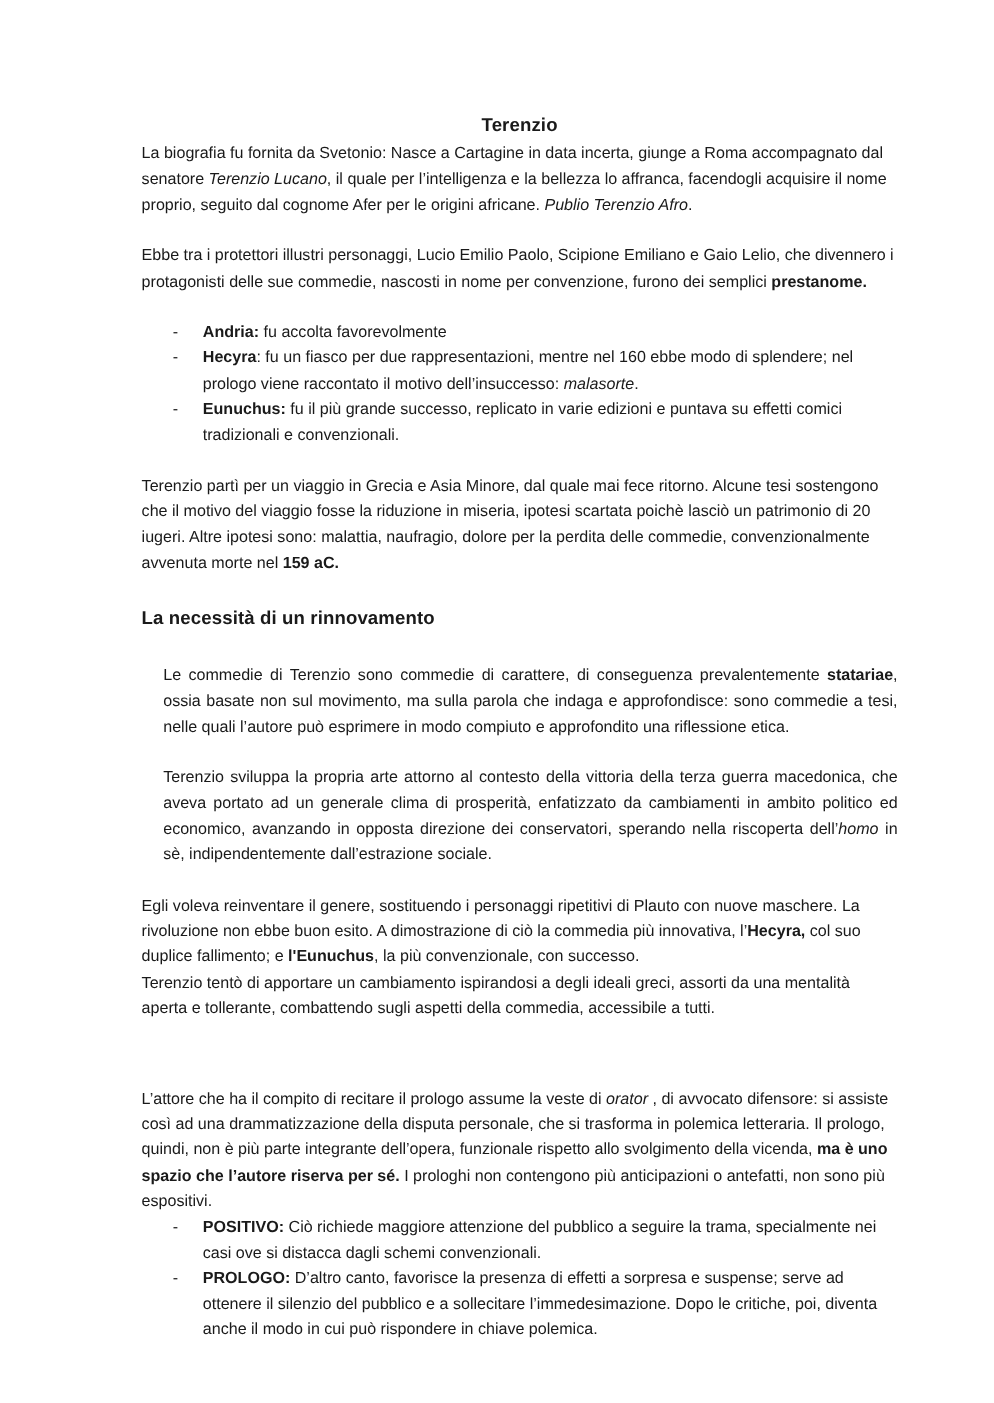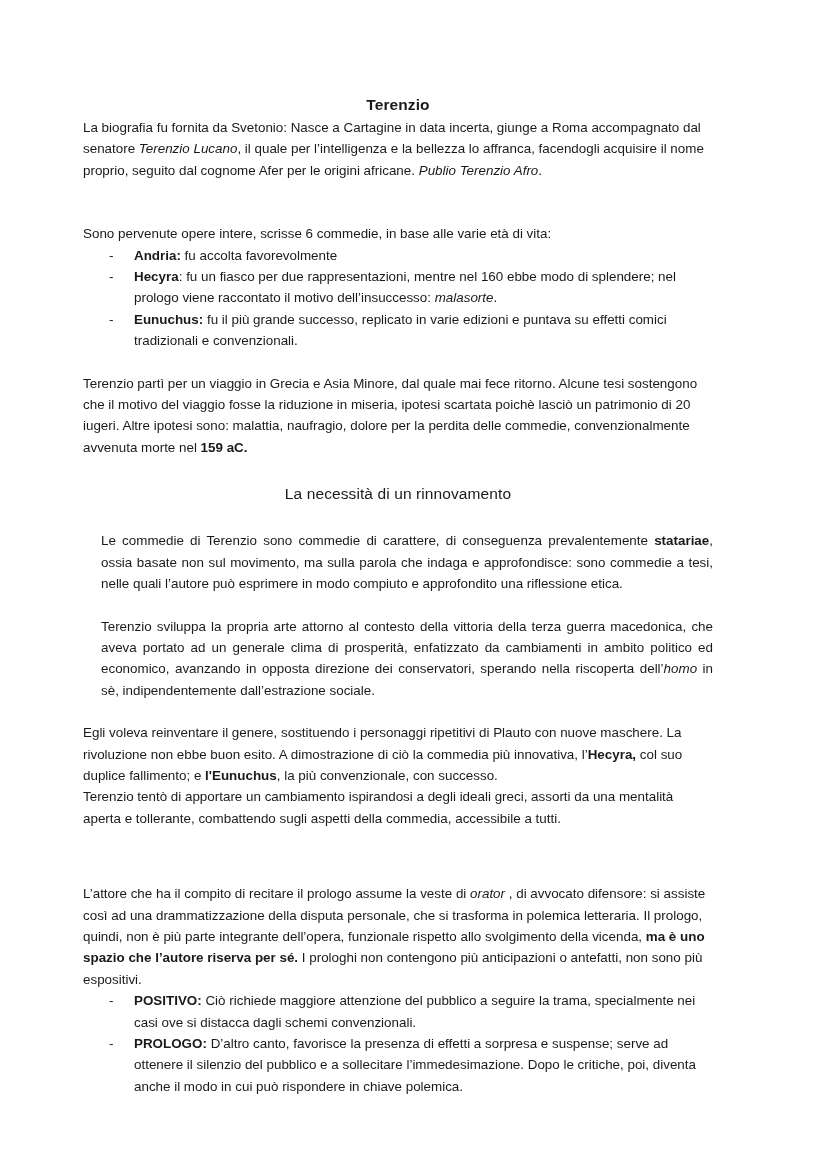--- a/index.html
+++ b/index.html
@@ -14,39 +14,39 @@
     color: #1a1a1a;
     -webkit-font-smoothing: antialiased;
   }
 
   .page {
     position: relative;
     width: 828px;
     height: 1169px;
     background: #ffffff;
     box-sizing: border-box;
-    padding: 96px 99px 0 83px;
+    padding: 96px 99px 0 118px;
   }
 
   .doc-body {
     width: 630px;
   }
 
   h1.doc-title {
     font-size: 15.5px;
     font-weight: bold;
     text-align: center;
     margin: 0 0 3px 0;
     letter-spacing: 0.1px;
   }
 
   h2.section-heading {
     font-size: 15.5px;
-    font-weight: normal;
-    text-align: center;
+    font-weight: bold;
+    text-align: left;
     margin: 0;
     letter-spacing: 0.1px;
   }
 
   p.para {
     font-size: 13.4px;
     line-height: 21.4px;
     margin: 0;
     text-align: left;
   }
@@ -87,24 +87,24 @@
 
 <div class="page">
   <div class="doc-body">
 
     <h1 class="doc-title">Terenzio</h1>
 
     <p class="para"><span>La biografia fu fornita da Svetonio: Nasce a Cartagine in data incerta, giunge a Roma accompagnato dal senatore </span><i>Terenzio Lucano</i><span>, il quale per l’intelligenza e la bellezza lo affranca, facendogli acquisire il nome proprio, seguito dal cognome Afer per le origini africane. </span><i>Publio Terenzio Afro</i><span>.</span></p>
 
     <div class="spacer-md"></div>
 
+    <p class="para"><span>Ebbe tra i protettori illustri personaggi, Lucio Emilio Paolo, Scipione Emiliano e Gaio Lelio, che divennero i protagonisti delle sue commedie, nascosti in nome per convenzione, furono dei semplici </span><b>prestanome.</b></p>
 
     <div class="spacer-md"></div>
 
-    <p class="para">Sono pervenute opere intere, scrisse 6 commedie, in base alle varie età di vita:</p>
 
     <ul class="dash-list">
       <li>
         <span class="dash">-</span><b>Andria:</b><span> fu accolta favorevolmente</span>
       </li>
       <li>
         <span class="dash">-</span><b>Hecyra</b><span>:</span><span> fu un fiasco per due rappresentazioni, mentre nel 160 ebbe modo di splendere; nel prologo viene raccontato il motivo dell’insuccesso: </span><i>malasorte</i><span>.</span>
       </li>
       <li>
         <span class="dash">-</span><b>Eunuchus:</b><span> fu il più grande successo, replicato in varie edizioni e puntava su effetti comici tradizionali e convenzionali.</span>

